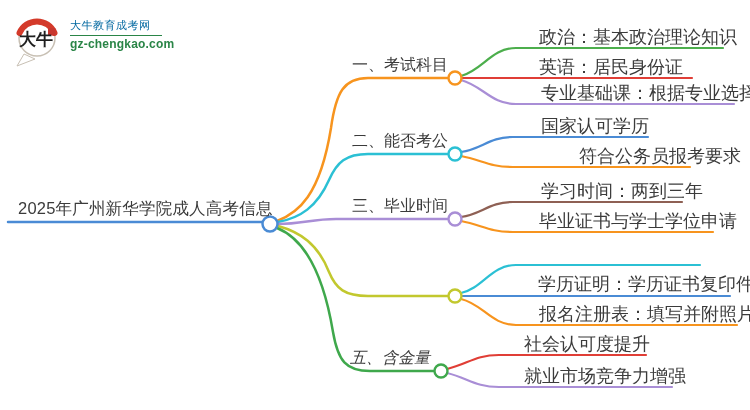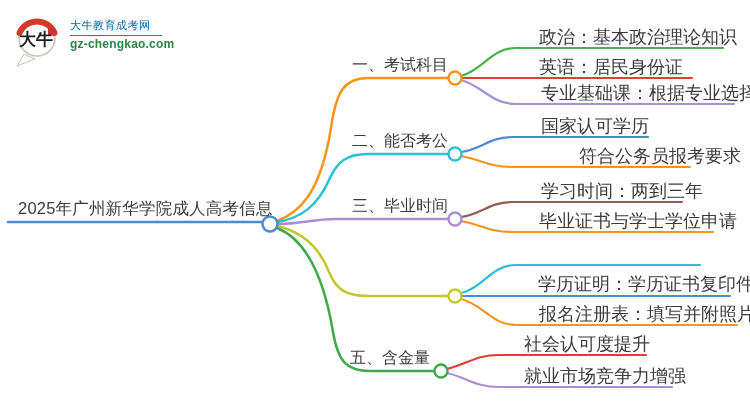--- a/index.html
+++ b/index.html
@@ -73,21 +73,21 @@
       <div class="logo-sep"></div>
       <div class="logo-url">gz-chengkao.com</div>
     </div>
   </div>
 
   <div class="lbl root-lbl" style="left:18px;top:198px;">2025年广州新华学院成人高考信息</div>
 
   <div class="lbl branch-lbl" style="left:352px;top:55px;">一、考试科目</div>
   <div class="lbl branch-lbl" style="left:352px;top:131px;">二、能否考公</div>
   <div class="lbl branch-lbl" style="left:352px;top:196px;">三、毕业时间</div>
-  <div class="lbl branch-lbl" style="left:350px;top:348px;">五、含金量</div>
+  <div class="lbl branch-lbl" style="left:350px;top:348px;font-style:italic;">五、含金量</div>
 
   <div class="lbl leaf-lbl" style="left:539px;top:26px;">政治：基本政治理论知识</div>
   <div class="lbl leaf-lbl" style="left:539px;top:56px;">英语：居民身份证</div>
   <div class="lbl leaf-lbl" style="left:541px;top:82px;">专业基础课：根据专业选择</div>
 
   <div class="lbl leaf-lbl" style="left:541px;top:115px;">国家认可学历</div>
   <div class="lbl leaf-lbl" style="left:539px;top:145px;margin-left:40px;">符合公务员报考要求</div>
 
   <div class="lbl leaf-lbl" style="left:541px;top:180px;">学习时间：两到三年</div>
   <div class="lbl leaf-lbl" style="left:539px;top:210px;">毕业证书与学士学位申请</div>

